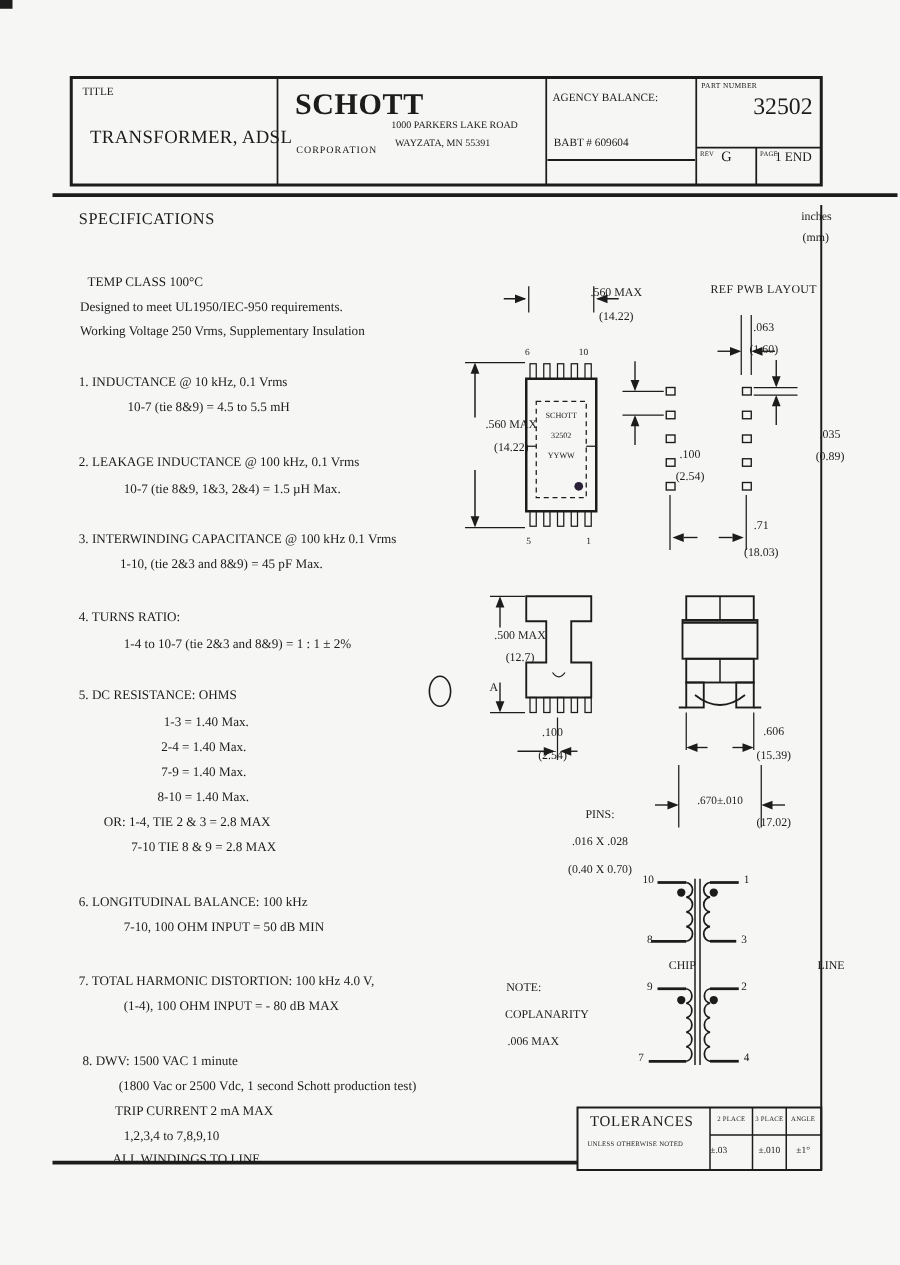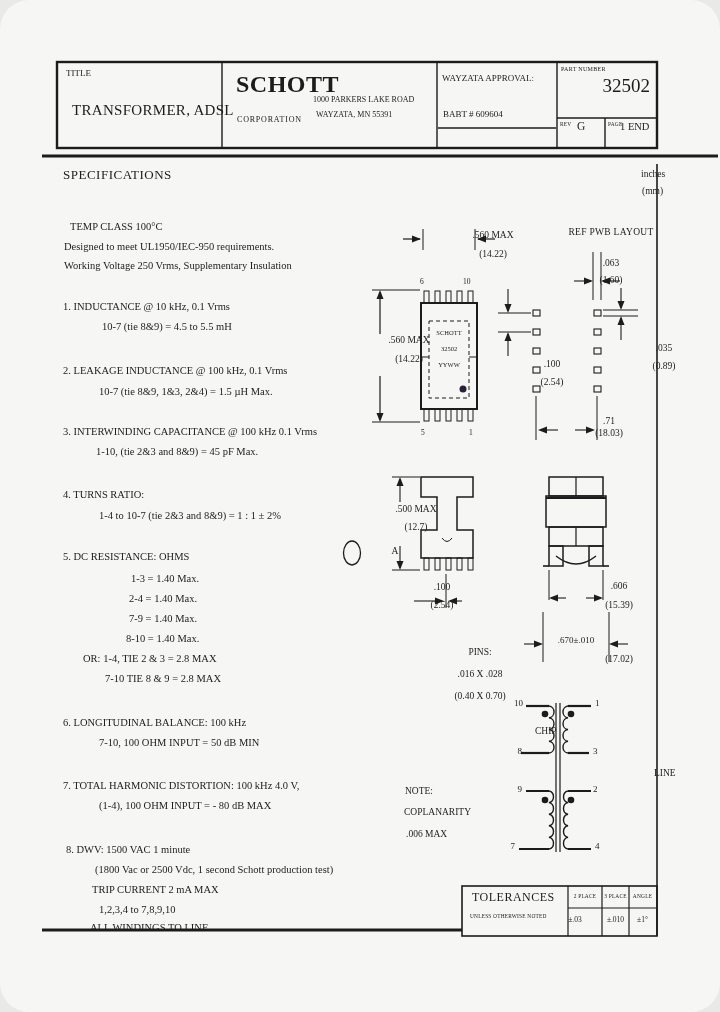--- a/index.html
+++ b/index.html
@@ -1,17 +1,17 @@
 <!DOCTYPE html>
 <html><head>
 <meta charset="utf-8">
 <style>
   html,body{margin:0;padding:0;background:#e9e9e7;}
   #sheet{position:relative;width:720px;height:1012px;background:#f6f6f4;overflow:hidden;
-         font-family:"Liberation Serif","DejaVu Serif",serif;color:#1c1c1c;border-radius:29px;}
+         font-family:"Liberation Serif","DejaVu Serif",serif;color:#1c1c1c;}
   .t{position:absolute;white-space:nowrap;line-height:1.05;color:#1c1c1c;}
   .s6{font-size:6px;}  .s7{font-size:7.5px;} .s8{font-size:8px;} .s9{font-size:9px;}
   .s95{font-size:9.5px;margin-left:43px;} .s10{font-size:10.5px;} .s11{font-size:11.5px;} .s12{font-size:12px;}
   .s14{font-size:15px;letter-spacing:.3px;} .s17{font-size:13px;letter-spacing:.5px;}
   .s19{font-size:19px;} .s24{font-size:24px;font-weight:bold;letter-spacing:.5px;}
   .ctr{text-align:center;} .rt{text-align:right;}
   .tiny{font-size:5.4px;letter-spacing:.2px;}
   svg{position:absolute;left:0;top:0;}
   .ln{stroke:#1c1c1c;fill:none;}
   .fillink{fill:#1c1c1c;stroke:none;}
@@ -202,21 +202,21 @@
     <line x1="568" y1="908" x2="657" y2="908" class="ln" stroke-width="1.2"></line>
   </g>
 </svg>
 
 <div class="t s9" style="left:66px;top:69px">TITLE</div>
 <div class="t s14" style="left:72px;top:103px">TRANSFORMER, ADSL</div>
 <div class="t s24" style="left:236px;top:72px">SCHOTT</div>
 <div class="t s8" style="left:237px;top:116px;letter-spacing:.8px">CORPORATION</div>
 <div class="t s8" style="left:313px;top:96px">1000 PARKERS LAKE ROAD</div>
 <div class="t s8" style="left:316px;top:111px">WAYZATA, MN  55391</div>
-<div class="t s9" style="left:442px;top:74px">WAYZATA APPROVAL:</div>
+<div class="t s9" style="left:442px;top:74px">AGENCY BALANCE:</div>
 <div class="t s9" style="left:443px;top:110px">BABT # 609604</div>
 <div class="t s6" style="left:561px;top:66px;letter-spacing:.3px">PART NUMBER</div>
 <div class="t s19 rt" style="left:578px;top:76px;width:72px">32502</div>
 <div class="t tiny" style="left:560px;top:122px">REV</div>
 <div class="t s11" style="left:577px;top:120px">G</div>
 <div class="t tiny" style="left:608px;top:122px">PAGE</div>
 <div class="t s10" style="left:620px;top:121px">1 END</div>
 
 <div class="t s17" style="left:63px;top:168px">SPECIFICATIONS</div>
 <div class="t s95" style="left:598px;top:170px">inches</div>
@@ -271,42 +271,42 @@
 <div class="t ctr" style="left:429px;top:362px;width:40px;font-size:6.5px">YYWW</div>
 
 <div class="t s95 ctr" style="left:518px;top:228px;width:100px;letter-spacing:.3px">REF PWB LAYOUT</div>
 <div class="t s95 ctr" style="left:548px;top:259px;width:40px">.063</div>
 <div class="t s95 ctr" style="left:548px;top:276px;width:40px">(1.60)</div>
 <div class="t s95 ctr" style="left:494px;top:360px;width:30px">.100</div>
 <div class="t s95 ctr" style="left:491px;top:378px;width:36px">(2.54)</div>
 <div class="t s95 ctr" style="left:604px;top:344px;width:34px">.035</div>
 <div class="t s95 ctr" style="left:602px;top:362px;width:38px">(0.89)</div>
 <div class="t s95 ctr" style="left:552px;top:417px;width:28px">.71</div>
-<div class="t s95 ctr" style="left:548px;top:429px;width:36px">(18.03)</div>
+<div class="t s95 ctr" style="left:548px;top:439px;width:36px">(18.03)</div>
 
 <div class="t s95 ctr" style="left:348px;top:505px;width:50px">.500 MAX</div>
 <div class="t s95 ctr" style="left:352px;top:523px;width:42px">(12.7)</div>
 <div class="t s95 ctr" style="left:344px;top:547px;width:16px">A</div>
 <div class="t s95 ctr" style="left:384px;top:583px;width:30px">.100</div>
 <div class="t s95 ctr" style="left:381px;top:601px;width:36px">(2.54)</div>
 
 <div class="t s95 ctr" style="left:412px;top:648px;width:50px">PINS:</div>
 <div class="t s95 ctr" style="left:404px;top:670px;width:66px">.016 X .028</div>
 <div class="t s95 ctr" style="left:400px;top:692px;width:74px">(0.40 X 0.70)</div>
 
 <div class="t s95 ctr" style="left:560px;top:582px;width:32px">.606</div>
 <div class="t s95 ctr" style="left:556px;top:601px;width:40px">(15.39)</div>
 <div class="t s9 ctr" style="left:548px;top:636px;width:56px">.670±.010</div>
 <div class="t s95 ctr" style="left:558px;top:655px;width:36px">(17.02)</div>
 
 <div class="t s95" style="left:362px;top:787px">NOTE:</div>
 <div class="t s95" style="left:361px;top:808px">COPLANARITY</div>
 <div class="t s95" style="left:363px;top:830px">.006 MAX</div>
 
-<div class="t s95" style="left:492px;top:727px">CHIP</div>
+<div class="t s95" style="left:492px;top:769px">CHIP</div>
 <div class="t s95" style="left:611px;top:769px">LINE</div>
 <div class="t s9 rt" style="left:505px;top:699px;width:18px">10</div>
 <div class="t s9 rt" style="left:510px;top:747px;width:12px">8</div>
 <div class="t s9" style="left:595px;top:699px">1</div>
 <div class="t s9" style="left:593px;top:747px">3</div>
 <div class="t s9 rt" style="left:510px;top:785px;width:12px">9</div>
 <div class="t s9 rt" style="left:503px;top:842px;width:12px">7</div>
 <div class="t s9" style="left:593px;top:785px">2</div>
 <div class="t s9" style="left:595px;top:842px">4</div>
 

